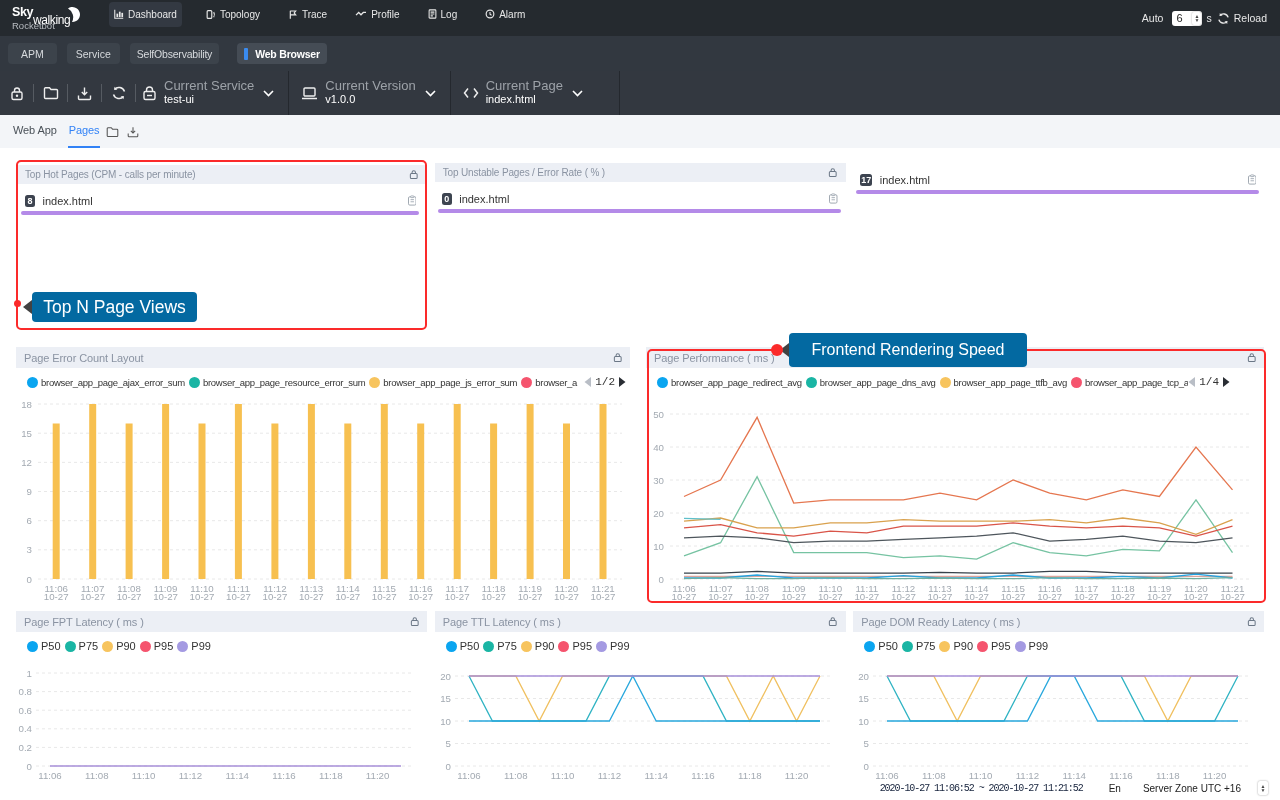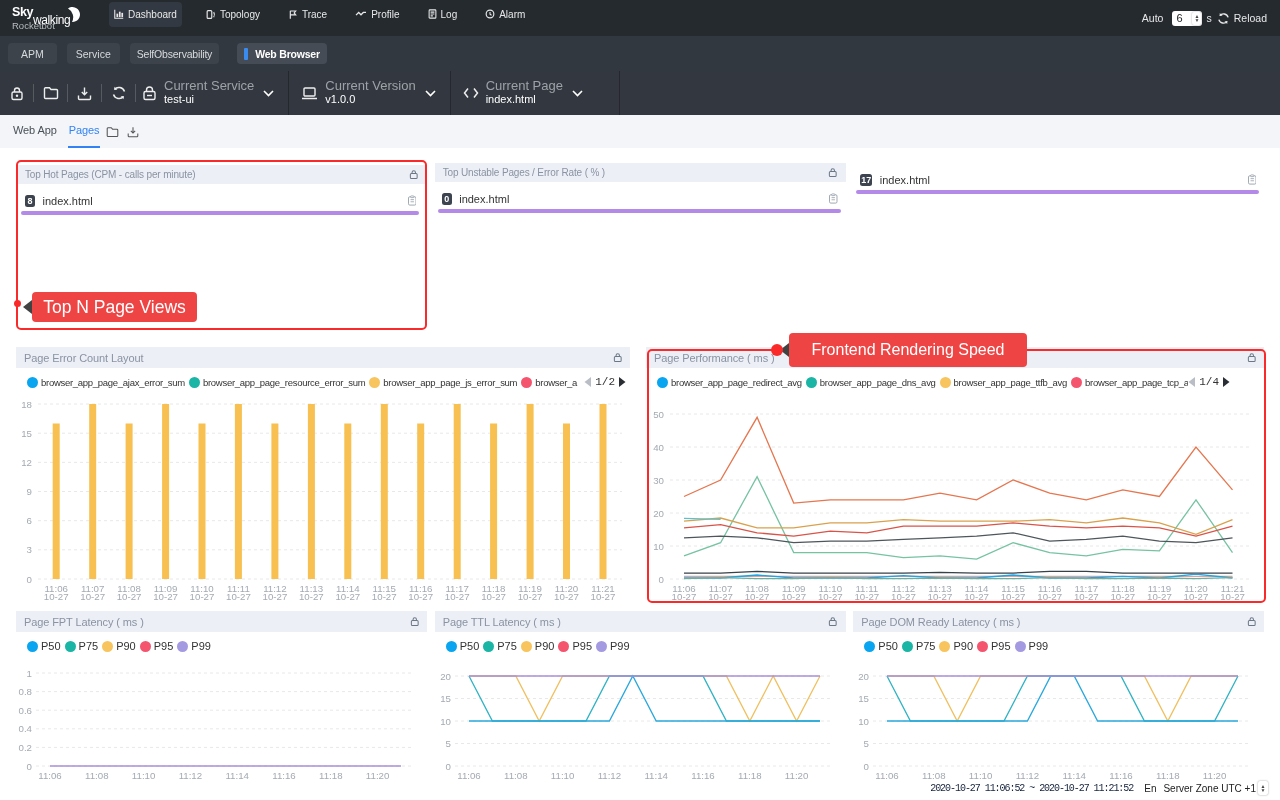--- a/index.html
+++ b/index.html
@@ -58,39 +58,39 @@
   font-size:9px; border-radius:2.5px; text-align:center; line-height:12px; padding:0 1px;
   font-weight:bold; flex:none; }
 .rowline { position:relative; padding:10.5px 5px 0 3px; }
 .rowline .rl { margin-left:4px; }
 .rl { display:flex; align-items:center; height:13px; }
 .rowline .nm { font-size:11px; color:#333; margin-left:7.5px; }
 .pline { height:3.5px; background:#b48ae8; border-radius:2px; margin-top:3.5px; }
 .clip { position:absolute; right:8px; top:11px; }
 
 .redbox { position:absolute; border:2px solid #fb2a2a; border-radius:5px; z-index:30; }
-.tooltip { position:absolute; background:#ef4444; color:#fff; border-radius:4px;
+.tooltip { position:absolute; background:#0369a1; color:#fff; border-radius:4px;
   font-size:16px; display:flex; align-items:center; justify-content:center; z-index:31; }
 .tooltip .arrow { position:absolute; left:-9px; top:50%; margin-top:-7px; width:0; height:0;
   border-top:7px solid transparent; border-bottom:7px solid transparent;
   border-right:9px solid #424242; }
 .reddot { position:absolute; border-radius:50%; background:#fb2a2a; z-index:32; }
 
 .chart-h { height:21px; background:#eceff5; display:flex; align-items:center;
   padding:0 8px; font-size:11px; letter-spacing:-0.1px; color:#8a93a2; justify-content:space-between; }
 .legend { display:flex; align-items:center; font-size:9.5px; letter-spacing:-0.28px; color:#333;
   flex:1; overflow:hidden; }
 .legend3 { font-size:11px; letter-spacing:0; flex:none; }
 .legend3 .li { margin-right:3.5px; }
 .legend3 .dot { width:10px; height:10px; margin-right:2.5px; }
 .legend .li { display:flex; align-items:center; margin-right:4px; white-space:nowrap; flex:none; }
 .legend .dot { width:11px; height:11px; border-radius:50%; margin-right:3px; flex:none; }
 .pager { display:flex; align-items:center; font-size:11px; color:#333; gap:3px; flex:none;font-family:Liberation Mono, monospace; }
 .footer { position:absolute; right:12px; bottom:4px; height:16px; display:flex; align-items:center;
-  font-size:10px; color:#222; gap:11px; z-index:40; }
+  font-size:10px; color:#222; gap:26px; z-index:40; }
 .footer .mono { font-family:"Liberation Mono", monospace; font-size:10px; font-weight:normal; color:#16233c; letter-spacing:-1.05px; }
 .footer .spinbox { width:10px; height:14px; border-radius:2px; box-shadow:0 0 2px rgba(0,0,0,.4);
   font-size:5px; color:#444; display:flex; flex-direction:column; align-items:center;
   justify-content:center; line-height:4px; background:#fff; }
 svg { display:block; }
 </style>
 </head>
 <body>
 
 <div class="topbar">
@@ -614,15 +614,15 @@
 <text x="314.79999999999995" y="123" font-size="9.7" fill="#a3aab2" text-anchor="middle" font-family="Liberation Sans, sans-serif">11:18</text>
 <text x="361.59999999999997" y="123" font-size="9.7" fill="#a3aab2" text-anchor="middle" font-family="Liberation Sans, sans-serif">11:20</text>
 </svg>
   </div>
 
 </div>
 
 <div class="footer">
   <span class="mono">2020-10-27 11:06:52 ~ 2020-10-27 11:21:52</span>
   <span>En</span>
-  <span style="margin-left:-4px;">Server Zone UTC +1</span>
+  <span style="margin-left:-4px;">Server Zone UTC +16</span>
   <div class="spinbox" style="margin-left:-9px;">▲<br>▼</div>
 </div>
 
 </body></html>

